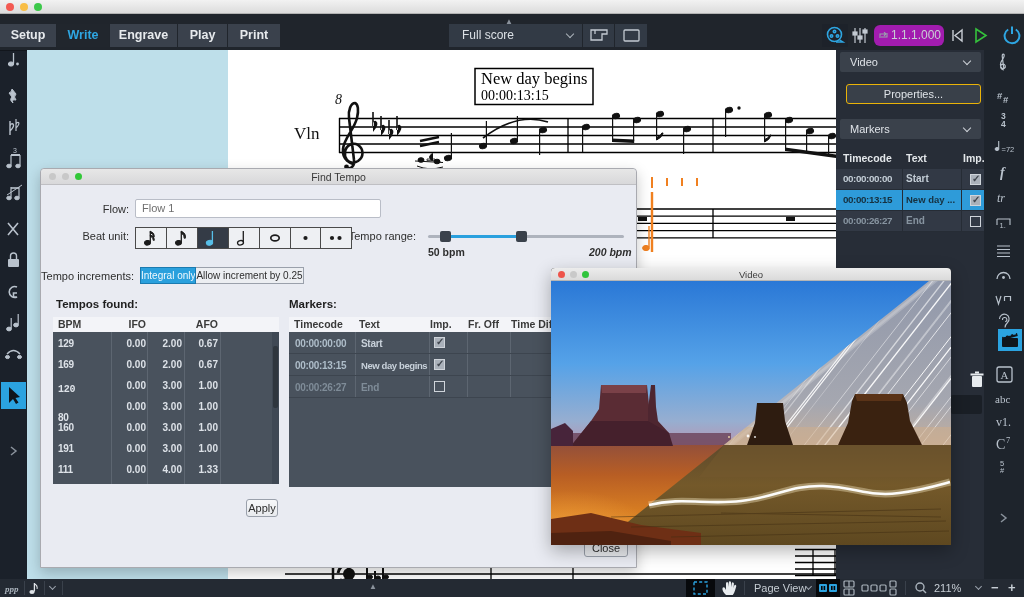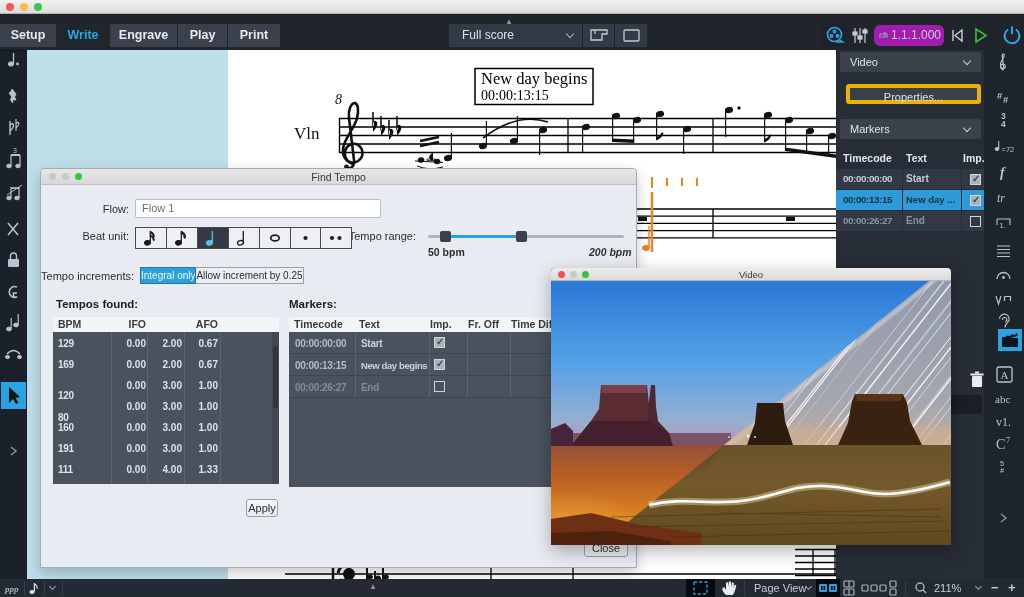--- a/index.html
+++ b/index.html
@@ -327,21 +327,21 @@
 
     <rect x="1" y="331" width="25" height="27" fill="#2ba3e0"></rect>
     <path d="M9 336 L9 352 L13 348 L16 353 L18.5 351.5 L15.5 347 L20 346 Z" fill="#10151b"></path>
 
     <path d="M11 396 L16 400 L11 404" fill="none" stroke="#8a929c" stroke-width="1.5"></path>
   </svg>
 </div>
 
 <div id="rpanel" class="abs">
   <div class="phead" style="top:2px;">Video<span class="chev"></span></div>
-  <div class="pushbtn" style="left:10px; top:34px; width:135px; height:20px; background:#394049; border:4px solid #eab308; color:#dfe3e8; line-height:19px;">Properties...</div>
+  <div class="pushbtn" style="left:10px; top:34px; width:135px; height:20px; background:#394049; border:1px solid #eab308; color:#dfe3e8; line-height:19px;">Properties...</div>
   <div class="phead" style="top:69px;">Markers<span class="chev"></span></div>
   <div class="abs" style="left:7px; top:102px; font-size:10.5px; font-weight:bold; color:#e3e7ea;">Timecode</div>
   <div class="abs" style="left:70px; top:102px; font-size:10.5px; font-weight:bold; color:#e3e7ea;">Text</div>
   <div class="abs" style="left:127px; top:102px; font-size:10.5px; font-weight:bold; color:#e3e7ea;">Imp.</div>
   <div class="mrow" style="top:119px; background:#323945;">
     <div class="mtime">00:00:00:00</div>
       <div class="mtext">Start</div>
     <div class="cbx chk" style="left:134px;"></div>
   </div>
   <div class="mrow" style="top:140px; background:#2e9bd9;">
@@ -514,21 +514,21 @@
       <div class="cellR" style="left:95px; width:34px; top:6px;">2.00</div>
       <div class="cellR" style="left:132px; width:33px; top:6px;">0.67</div>
     <div class="cellL" style="left:5px; top:27px;">169</div>
       <div class="cellR" style="left:59px; width:34px; top:27px;">0.00</div>
       <div class="cellR" style="left:95px; width:34px; top:27px;">2.00</div>
       <div class="cellR" style="left:132px; width:33px; top:27px;">0.67</div>
     <div class="cellL" style="left:5px; top:48px;margin-top:32px;">80</div>
       <div class="cellR" style="left:59px; width:34px; top:48px;">0.00</div>
       <div class="cellR" style="left:95px; width:34px; top:48px;">3.00</div>
       <div class="cellR" style="left:132px; width:33px; top:48px;">1.00</div>
-    <div class="cellL" style="left:5px; top:58px;">120</div>
+    <div class="cellL" style="left:5px; top:52px;font-family:Liberation Mono, monospace;">120</div>
       <div class="cellR" style="left:59px; width:34px; top:69px;">0.00</div>
       <div class="cellR" style="left:95px; width:34px; top:69px;">3.00</div>
       <div class="cellR" style="left:132px; width:33px; top:69px;">1.00</div>
     <div class="cellL" style="left:5px; top:90px;">160</div>
       <div class="cellR" style="left:59px; width:34px; top:90px;">0.00</div>
       <div class="cellR" style="left:95px; width:34px; top:90px;">3.00</div>
       <div class="cellR" style="left:132px; width:33px; top:90px;">1.00</div>
     <div class="cellL" style="left:5px; top:111px;">191</div>
       <div class="cellR" style="left:59px; width:34px; top:111px;">0.00</div>
       <div class="cellR" style="left:95px; width:34px; top:111px;">3.00</div>

